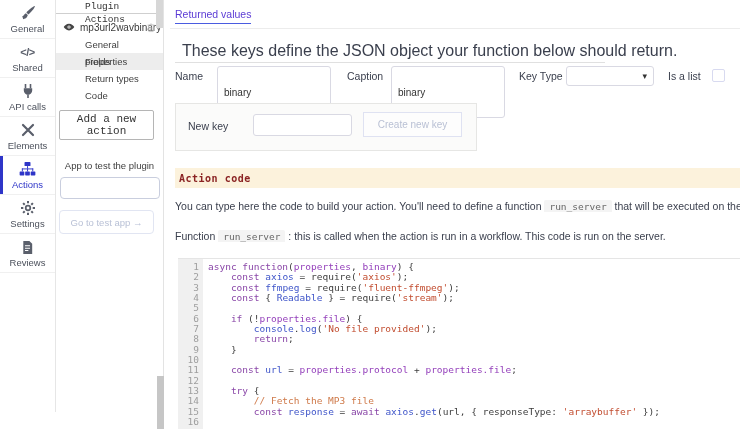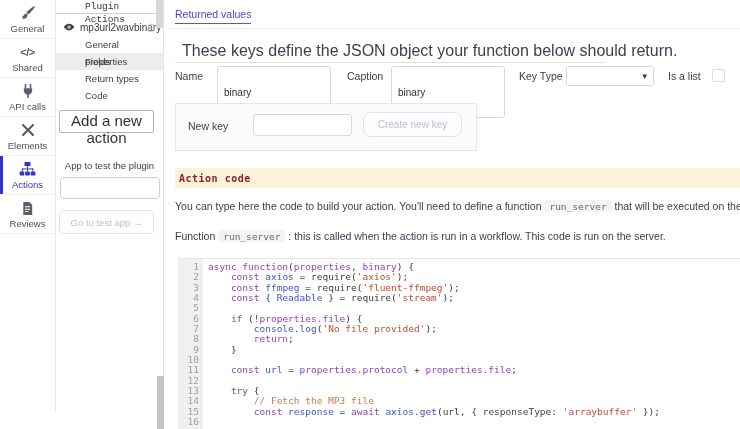--- a/index.html
+++ b/index.html
@@ -24,22 +24,22 @@
 
   
   .panel{position:absolute;left:56px;top:0;width:107px;height:429px;background:#fff;border-right:1px solid #e3e3e3;}
   .panel-header{height:13px;line-height:13px;padding-left:29px;font-size:9.5px;color:#333;border-bottom:1px solid #cfcfcf;font-family:Liberation Mono, monospace;}
   .action-row{position:relative;height:18px;margin-top:4px;display:flex;align-items:center;font-size:10px;color:#3b3b3b;cursor:pointer;}
   .eye{margin-left:7px;color:#444;display:flex;}
   .action-name{margin-left:5px;}
   .trash{position:absolute;right:7px;color:#c2c2c2;display:flex;cursor:pointer;}
   .subnav-item{height:17px;line-height:17px;padding-left:29px;font-size:9.5px;color:#3e3e3e;cursor:pointer;}
   .subnav-item.active{background:#ededed;}
-  .add-action{position:absolute;left:3px;top:110px;width:95px;height:23px;background:#fff;border:1px solid #b5b5b5;
-    border-radius:2px;font-size:15px;color:#333;font-family:Liberation Sans, sans-serif;cursor:pointer;}
+  .add-action{position:absolute;left:3px;top:110px;width:95px;height:30px;background:#fff;border:1px solid #b5b5b5;
+    border-radius:2px;font-size:11px;color:#333;font-family:Liberation Mono, monospace;cursor:pointer;}
   .test-label{position:absolute;top:160px;left:0;width:100%;text-align:center;font-size:9.5px;color:#3e3e3e;}
   .test-input{position:absolute;left:4px;top:177px;width:90px;height:20px;border:1px solid #c9cede;border-radius:4px;
     font-size:9.5px;padding:0 4px;outline:none;}
   .go-test{position:absolute;left:3px;top:210px;width:95px;height:24px;background:#fff;border:1px solid #e1e5f2;
     border-radius:4px;color:#b9c1d6;font-size:9.5px;font-family:"Liberation Sans",sans-serif;}
 
   
   .thumb-top{position:absolute;left:156px;top:0;width:7px;height:28px;background:#d7d7d7;}
   .thumb-bottom{position:absolute;left:157px;top:376px;width:7px;height:53px;background:#c6c6c6;}
 
@@ -56,21 +56,21 @@
   .fselect{position:absolute;top:66px;left:402px;width:74px;height:18px;border:1px solid #d9d9e3;border-radius:3px;
     background:#fff;display:flex;align-items:center;justify-content:flex-end;padding:0 6px;cursor:pointer;}
   .caret{font-size:9px;color:#333;line-height:1;}
   .checkbox{position:absolute;left:548px;top:69px;width:11px;height:11px;border:1px solid #d8daf0;border-radius:2px;background:#fff;cursor:pointer;}
 
   .newkey{position:absolute;left:11px;top:103px;width:300px;height:46px;background:#fbfbfa;border:1px solid #e6e6e4;}
   .newkey-label{position:absolute;left:12px;top:16px;font-size:10.5px;color:#3a3f4d;}
   .newkey-input{position:absolute;left:77px;top:10px;width:85px;height:20px;border:1px solid #d9d9e3;border-radius:3px;
     font-size:10px;padding:0 6px;outline:none;}
   .newkey-btn{position:absolute;left:187px;top:8px;width:99px;height:25px;background:#fdfdfd;border:1px solid #dfe2f2;
-    border-radius:8px;color:#b9c0d4;font-size:10px;font-family:"Liberation Sans",sans-serif;}
+    border-radius:0;color:#b9c0d4;font-size:10px;font-family:"Liberation Sans",sans-serif;}
 
   .code-bar{position:absolute;left:11px;top:168px;right:0;height:20px;background:#fcf2dc;display:flex;align-items:center;}
   .code-bar span{margin-left:4px;font-family:"DejaVu Sans Mono",monospace;font-weight:700;font-size:10px;
     color:#8b2323;letter-spacing:0.5px;}
   .para{position:absolute;left:11px;margin:0;font-size:10.5px;color:#3a3f4d;white-space:nowrap;overflow:hidden;right:0;}
   .p1{top:200px;} .p2{top:230px;}
   .chip{font-family:"DejaVu Sans Mono",monospace;font-size:9.5px;background:#f4f4f4;color:#666;
     padding:1px 5px;border-radius:2px;}
 
   
@@ -129,20 +129,31 @@
             <rect x="2.7" y="7" width="10.7" height="0.9"></rect>
             <rect x="2.7" y="7" width="0.9" height="2.8"></rect>
             <rect x="7.6" y="7" width="0.9" height="2.8"></rect>
             <rect x="12.5" y="7" width="0.9" height="2.8"></rect>
             <rect x="0.6" y="9.8" width="4.4" height="3.8" rx="0.6"></rect>
             <rect x="5.8" y="9.8" width="4.4" height="3.8" rx="0.6"></rect>
             <rect x="11" y="9.8" width="4.4" height="3.8" rx="0.6"></rect>
           </svg>
         </span>
         <span class="nav-label">Actions</span>
+      </div>
+      <div class="nav-item">
+        <span class="nav-icon">
+          <svg viewBox="0 0 16 16" width="16" height="16" fill="none" stroke="currentColor">
+            <circle cx="8" cy="8" r="2.3" stroke-width="1.7"></circle>
+            <g stroke-width="2">
+              <path d="M8 1v2.3M8 12.7V15M1 8h2.3M12.7 8H15M3.1 3.1l1.6 1.6M11.3 11.3l1.6 1.6M12.9 3.1l-1.6 1.6M4.7 11.3l-1.6 1.6"></path>
+            </g>
+          </svg>
+        </span>
+        <span class="nav-label">Settings</span>
       </div>
       <div class="nav-item">
         <span class="nav-icon">
           <svg viewBox="0 0 16 16" width="15" height="15">
             <path fill="currentColor" d="M3.5 1h6.5L13 4v11H3.5z"></path>
             <g stroke="#fff" stroke-width="1.1">
               <path d="M5.3 6.2h5.4M5.3 8.7h5.4M5.3 11.2h3.6"></path>
             </g>
           </svg>
         </span>

